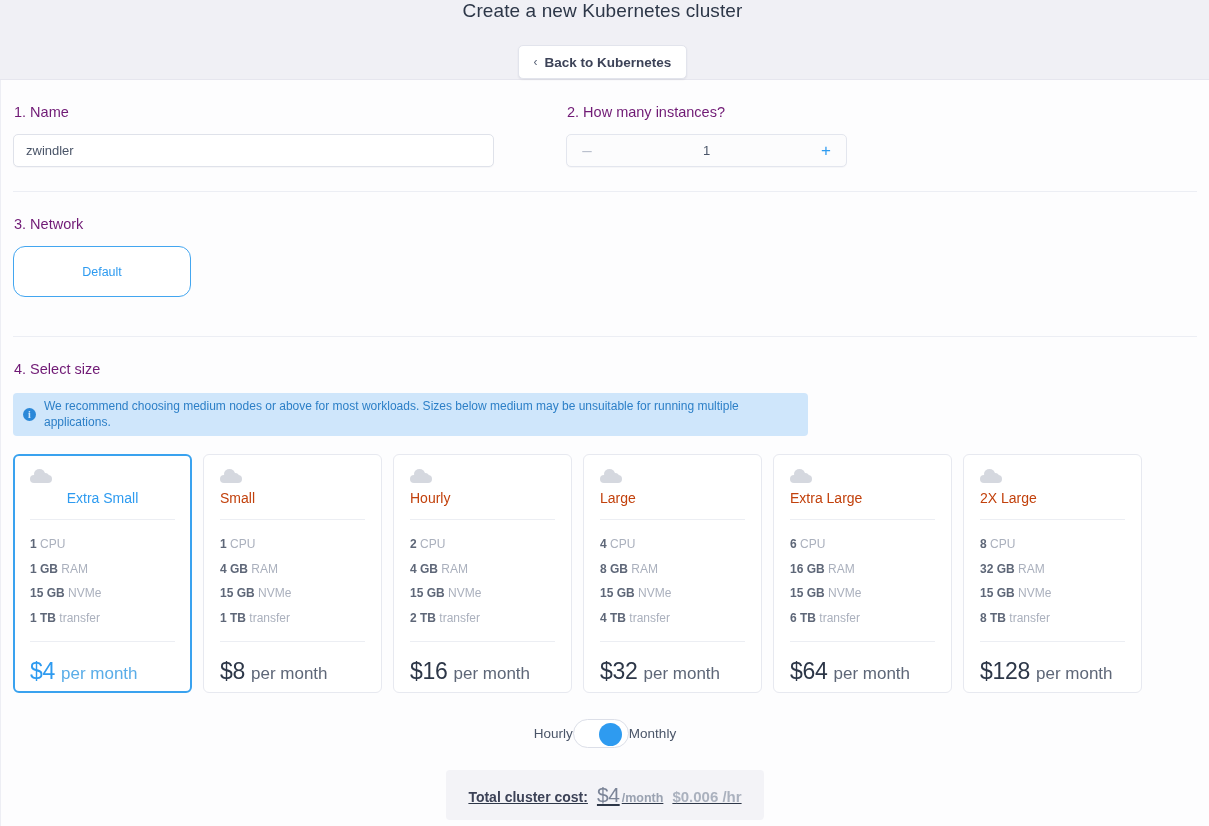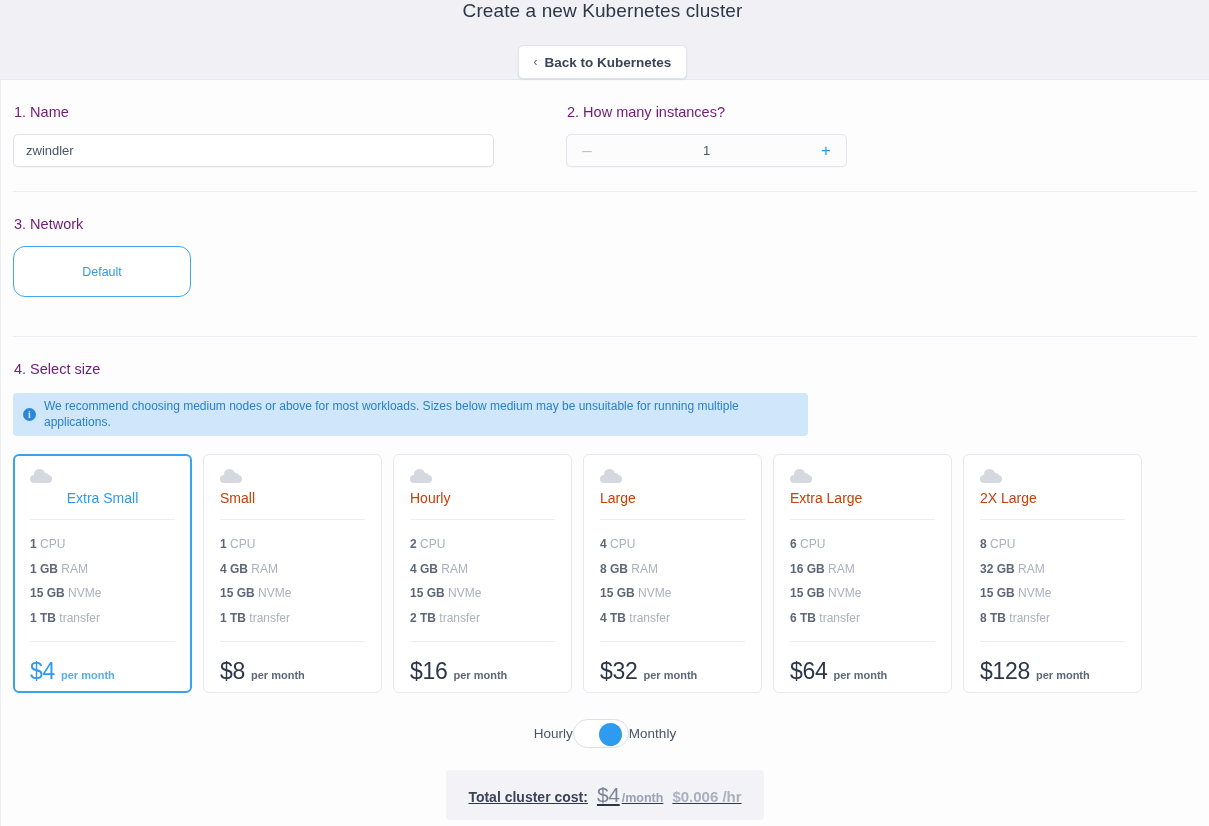--- a/index.html
+++ b/index.html
@@ -241,22 +241,22 @@
     gap: 6px;
   }
   .price-amount {
     font-size: 23px;
     font-weight: 400;
     color: #2d3748;
     letter-spacing: -0.3px;
   }
   .card.selected .price-amount { color: #2e9bf0; }
   .price-unit {
-    font-size: 11px;
-    font-weight: 700;
+    font-size: 17px;
+    font-weight: 400;
     color: #5e6778;
   }
   .card.selected .price-unit { color: #5aade8; }
 
   
   .toggle-row {
     margin-top: 26px;
     display: flex;
     align-items: center;
     justify-content: center;

